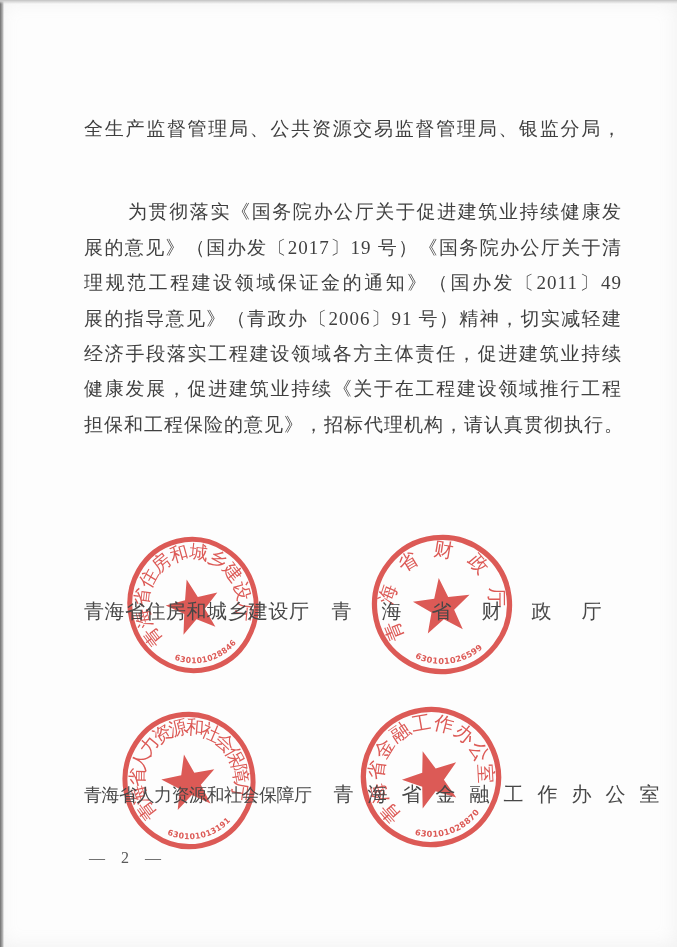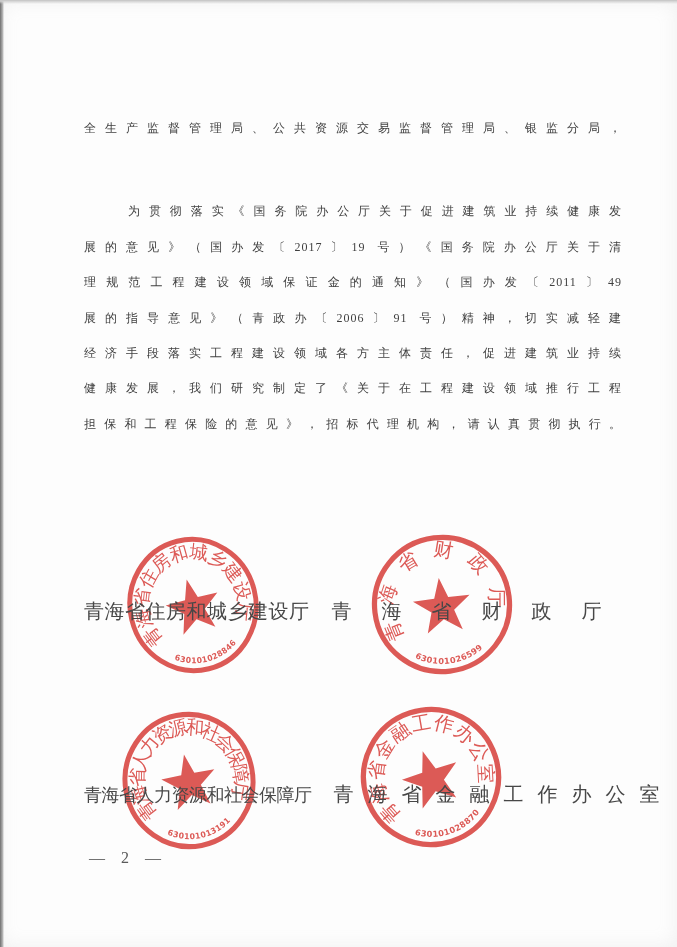--- a/index.html
+++ b/index.html
@@ -28,21 +28,21 @@
   }
   .scan-edge-top {
     position: absolute; left: 0; top: 0;
     width: 100%; height: 3px;
     background: linear-gradient(to bottom, #d2d2d2, rgba(210,210,210,0));
   }
   .body-text {
     position: absolute;
     left: 84px; top: 110px; width: 538px;
     color: var(--text-color);
-    font-size: 12px;
+    font-size: 19px;
   }
   .body-text .line {
     height: 35.4px;
     line-height: 35.4px;
     white-space: nowrap;
     text-align: justify;
     text-align-last: justify;
     letter-spacing: 1px;
   }
   .body-text .line.indent { padding-left: 44px; margin-top: 48px; }
@@ -102,21 +102,21 @@
   <div class="scan-edge-left"></div>
   <div class="scan-edge-top"></div>
 
   <div class="body-text">
     <div class="line">全生产监督管理局、公共资源交易监督管理局、银监分局，</div>
     <div class="line indent">为贯彻落实《国务院办公厅关于促进建筑业持续健康发</div>
     <div class="line">展的意见》（国办发〔2017〕19 号）《国务院办公厅关于清</div>
     <div class="line">理规范工程建设领域保证金的通知》（国办发〔2011〕49</div>
     <div class="line">展的指导意见》（青政办〔2006〕91 号）精神，切实减轻建</div>
     <div class="line">经济手段落实工程建设领域各方主体责任，促进建筑业持续</div>
-    <div class="line">健康发展，我们研究制定了《关于在工程建设领域推行工程</div>
+    <div class="line">健康发展，促进建筑业持续《关于在工程建设领域推行工程</div>
     <div class="line">担保和工程保险的意见》，招标代理机构，请认真贯彻执行。</div>
   </div>
 
   <svg class="seal seal1" viewBox="0 0 200 200" preserveAspectRatio="none">
     <defs>
       <path id="s1t" d="M 47.6,136.7 A 64,64 0 1 1 152.4,136.7"></path>
       <path id="s1b" d="M 55.3,166.3 A 80,80 0 0 0 144.7,166.3"></path>
     </defs>
     <circle class="ring" cx="100" cy="100" r="90"></circle>
     <polygon class="star" points="100,64 90.6,91.1 62,91.6 84.8,108.9 76.5,136.4 100,120 123.5,136.4 115.2,108.9 138,91.6 109.4,91.1"></polygon>

